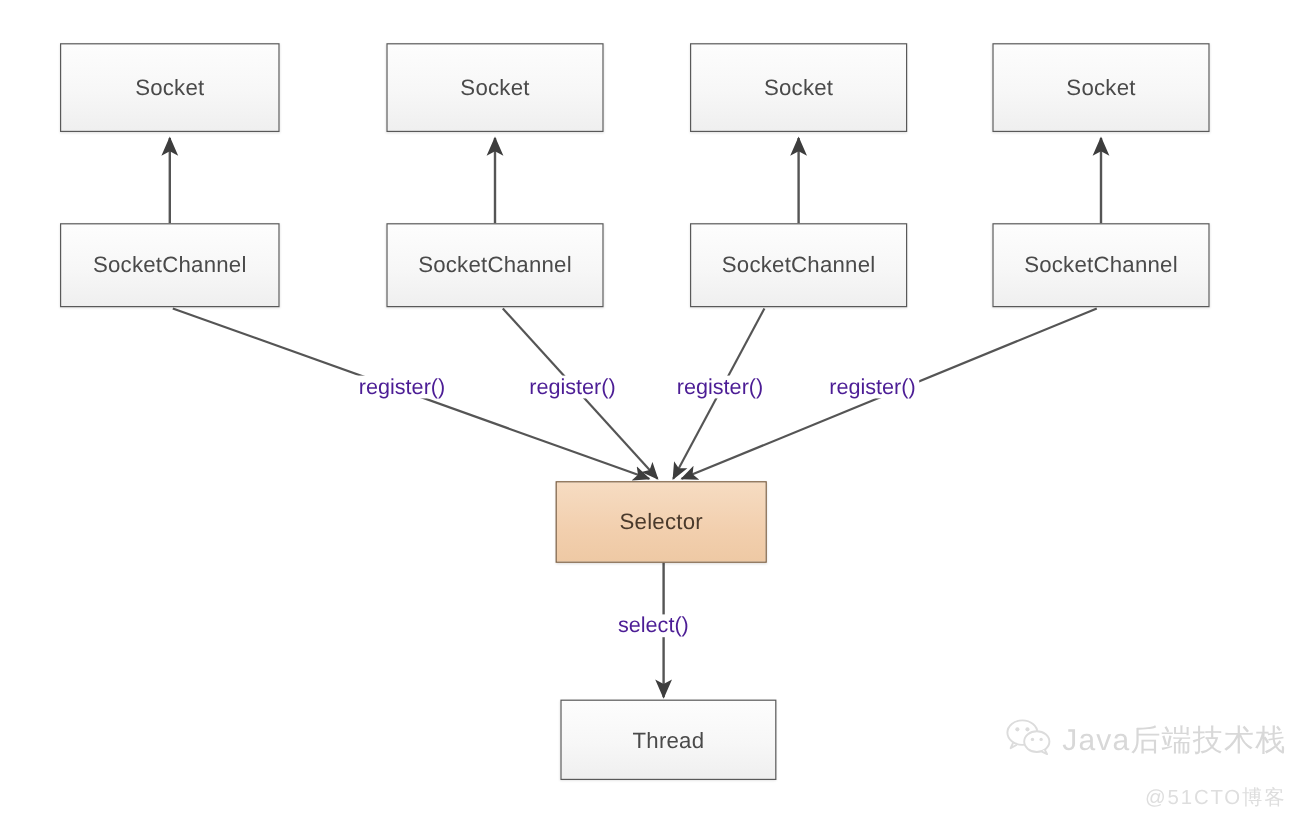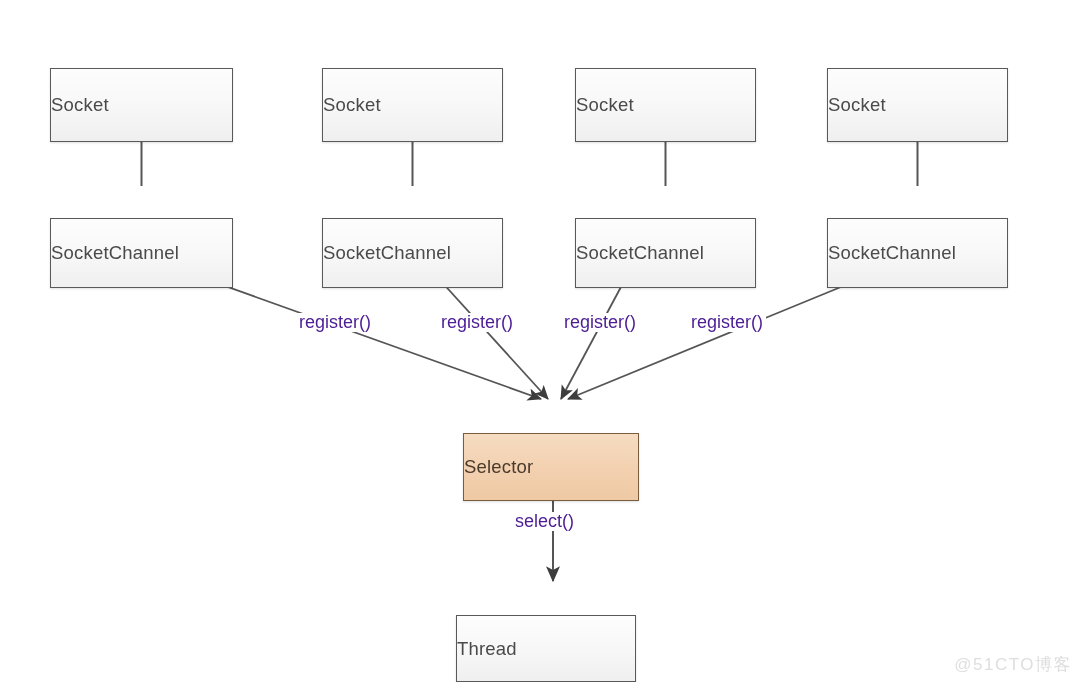--- a/index.html
+++ b/index.html
@@ -21,28 +21,28 @@
     top: 0;
     width: 1080px;
     height: 682px;
     pointer-events: none;
   }
   .node {
     position: absolute;
     box-sizing: border-box;
     display: flex;
     align-items: center;
+    justify-content: center;
     border: 1.6px solid #595959;
     background: linear-gradient(180deg, #fdfdfd 0%, #f7f7f7 55%, #efefef 100%);
     color: #4a4a4a;
     font-size: 18.5px;
     letter-spacing: 0.2px;
     box-shadow: 0 1px 2px rgba(0,0,0,0.13);
     z-index: 3;
-    margin-top: 32px;
   }
   .node.accent {
     border: 1.6px solid #7a5c3e;
     background: linear-gradient(180deg, #f6dcc2 0%, #f2cfae 60%, #eec9a4 100%);
     color: #4a3a2c;
   }
   .node-label {
     pointer-events: none;
     white-space: nowrap;
   }
@@ -137,27 +137,42 @@
     <span class="node-label">SocketChannel</span>
   </div>
   <div class="node" style="left:827px; top:186px; width:181px; height:70px;">
     <span class="node-label">SocketChannel</span>
   </div>
 
   <div class="node accent" style="left:463px; top:401px; width:176px; height:68px;">
     <span class="node-label">Selector</span>
   </div>
 
-  <div class="node" style="left:456px; top:583px; width:180px; height:67px;">
+  <div class="node" style="left:467px; top:583px; width:180px; height:67px;">
     <span class="node-label">Thread</span>
   </div>
 
   <div class="edge-label" style="left:296px; top:313px;">register()</div>
   <div class="edge-label" style="left:438px; top:313px;">register()</div>
   <div class="edge-label" style="left:561px; top:313px;">register()</div>
   <div class="edge-label" style="left:688px; top:313px;">register()</div>
   <div class="edge-label" style="left:512px; top:512px;">select()</div>
 
   <div id="watermark">
+    <div class="wm-row">
+      <span>
+        <svg width="40" height="32" viewBox="0 0 40 32" fill="none">
+          <ellipse cx="15" cy="12.5" rx="12.5" ry="10.2" stroke="#dcdcdc" stroke-width="1.6" fill="none"></ellipse>
+          <path d="M7.5 20.5 L5.2 25.5 L10.4 22.6" stroke="#dcdcdc" stroke-width="1.6" fill="none" stroke-linejoin="round"></path>
+          <circle cx="10.8" cy="9.8" r="1.7" fill="#dcdcdc"></circle>
+          <circle cx="19.2" cy="9.8" r="1.7" fill="#dcdcdc"></circle>
+          <ellipse cx="27" cy="20" rx="10.5" ry="8.6" stroke="#dcdcdc" stroke-width="1.6" fill="#ffffff"></ellipse>
+          <path d="M33.4 26.3 L35.6 30.4 L31.2 28.3" stroke="#dcdcdc" stroke-width="1.6" fill="#ffffff" stroke-linejoin="round"></path>
+          <circle cx="23.4" cy="18.2" r="1.4" fill="#dcdcdc"></circle>
+          <circle cx="30.6" cy="18.2" r="1.4" fill="#dcdcdc"></circle>
+        </svg>
+      </span>
+      <span class="wm-title">Java后端技术栈</span>
+    </div>
     <div class="wm-sub">@51CTO博客</div>
   </div>
 
 </div>
 
 </body></html>

